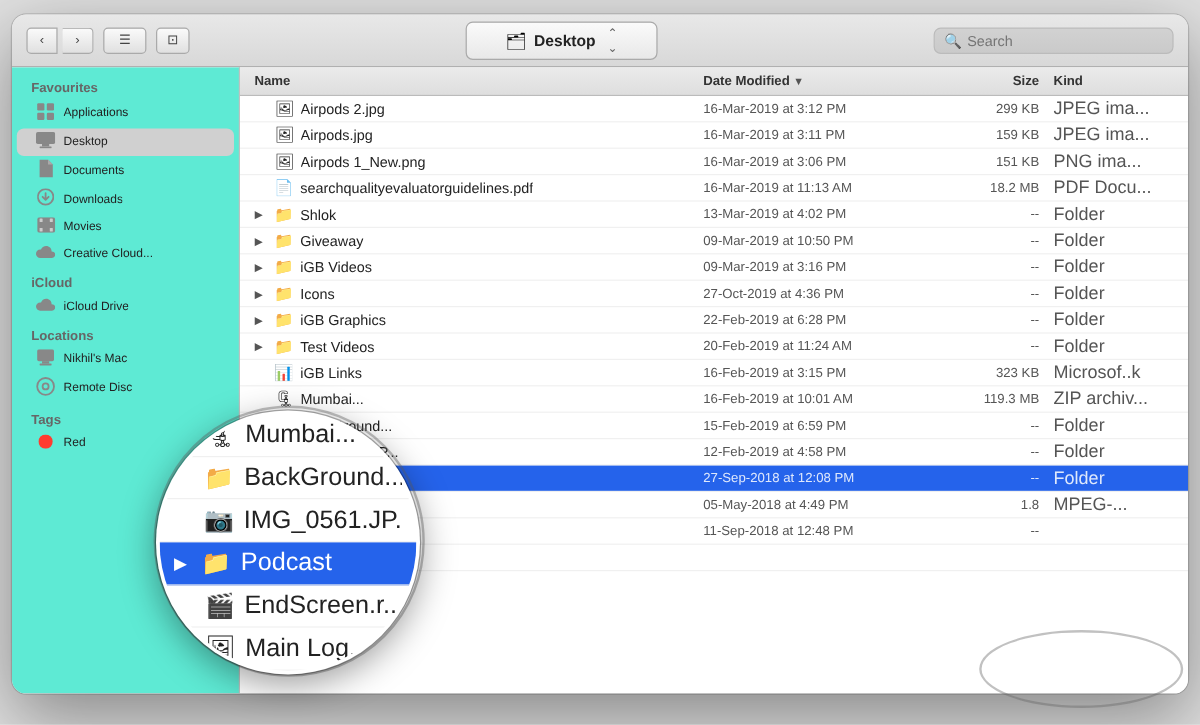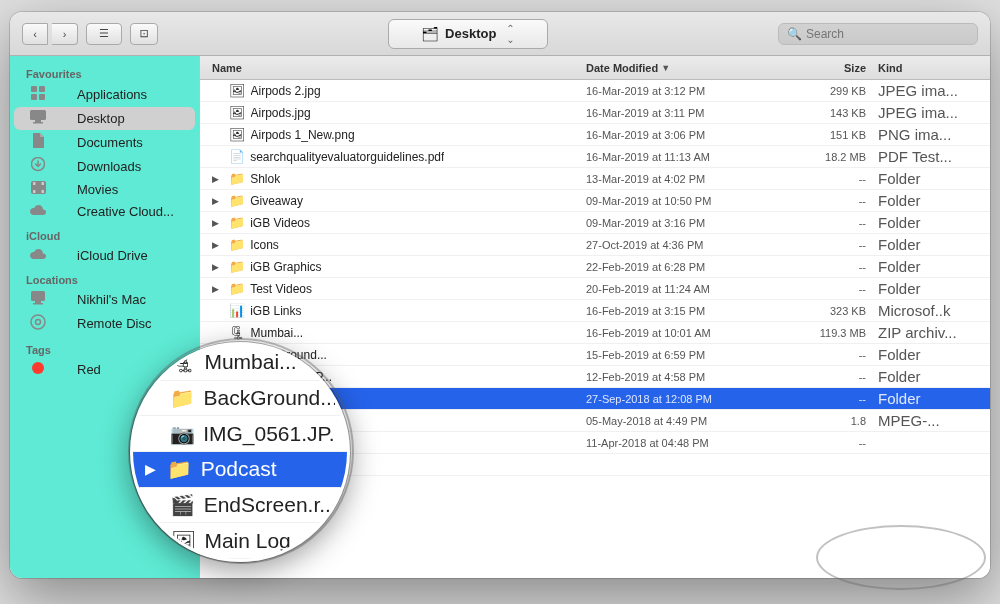--- a/index.html
+++ b/index.html
@@ -206,25 +206,24 @@
     }
 
     .sidebar-item-icon {
       font-size: 14px;
       width: 16px;
       text-align: center;
       flex-shrink: 0;
     }
 
     .sidebar-item-label {
-      font-size: 13px;
+      font-size: 10px;
       white-space: nowrap;
       overflow: hidden;
       text-overflow: ellipsis;
-      margin-left: 24px;
     }
 
     
     .file-list-container {
       flex: 1;
       display: flex;
       flex-direction: column;
       overflow: hidden;
     }
 
@@ -647,42 +646,42 @@
       <div class="file-size">299 KB</div>
       <div class="file-kind">JPEG ima...</div>
     </div>
             <div class="file-row">
       <div class="file-name-cell">
         <span class="expand-arrow"></span>
         <span class="file-icon">🖼</span>
         <span class="file-name-text">Airpods.jpg</span>
       </div>
       <div class="file-date">16-Mar-2019 at 3:11 PM</div>
-      <div class="file-size">143 KB</div>
+      <div class="file-size">159 KB</div>
       <div class="file-kind">JPEG ima...</div>
     </div>
             <div class="file-row">
       <div class="file-name-cell">
         <span class="expand-arrow"></span>
         <span class="file-icon">🖼</span>
         <span class="file-name-text">Airpods 1_New.png</span>
       </div>
       <div class="file-date">16-Mar-2019 at 3:06 PM</div>
       <div class="file-size">151 KB</div>
       <div class="file-kind">PNG ima...</div>
     </div>
             <div class="file-row">
       <div class="file-name-cell">
         <span class="expand-arrow"></span>
         <span class="file-icon">📄</span>
         <span class="file-name-text">searchqualityevaluatorguidelines.pdf</span>
       </div>
       <div class="file-date">16-Mar-2019 at 11:13 AM</div>
       <div class="file-size">18.2 MB</div>
-      <div class="file-kind">PDF Test...</div>
+      <div class="file-kind">PDF Docu...</div>
     </div>
             <div class="file-row">
       <div class="file-name-cell">
         <span class="expand-arrow">▶</span>
         <span class="file-icon" style="color:#4a9eff">📁</span>
         <span class="file-name-text">Shlok</span>
       </div>
       <div class="file-date">13-Mar-2019 at 4:02 PM</div>
       <div class="file-size">--</div>
       <div class="file-kind">Folder</div>
@@ -796,21 +795,21 @@
       <div class="file-date">05-May-2018 at 4:49 PM</div>
       <div class="file-size">1.8</div>
       <div class="file-kind">MPEG-...</div>
     </div>
             <div class="file-row">
       <div class="file-name-cell">
         <span class="expand-arrow"></span>
         <span class="file-icon">🎬</span>
         <span class="file-name-text">v1.mp4</span>
       </div>
-      <div class="file-date">11-Apr-2018 at 04:48 PM</div>
+      <div class="file-date">11-Sep-2018 at 12:48 PM</div>
       <div class="file-size">--</div>
       <div class="file-kind"></div>
     </div>
             <div class="file-row">
       <div class="file-name-cell">
         <span class="expand-arrow"></span>
         <span class="file-icon">🖼</span>
         <span class="file-name-text">Main Log...</span>
       </div>
       <div class="file-date"></div>

